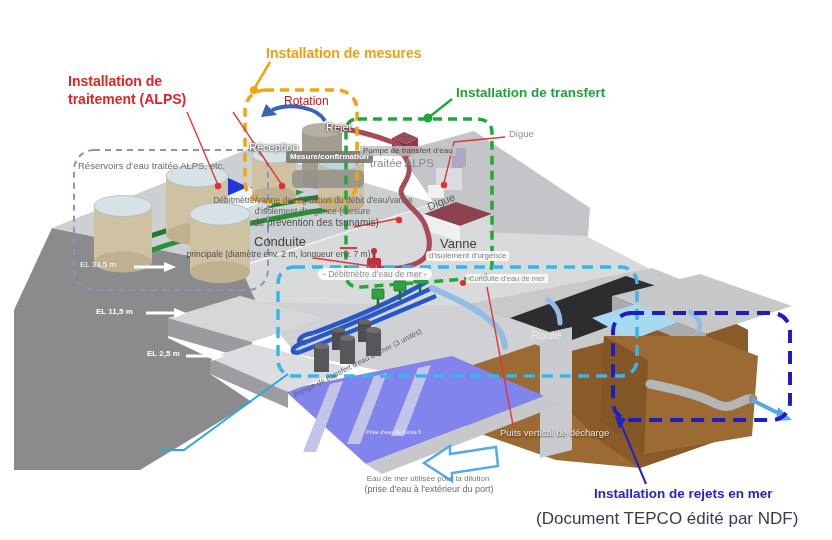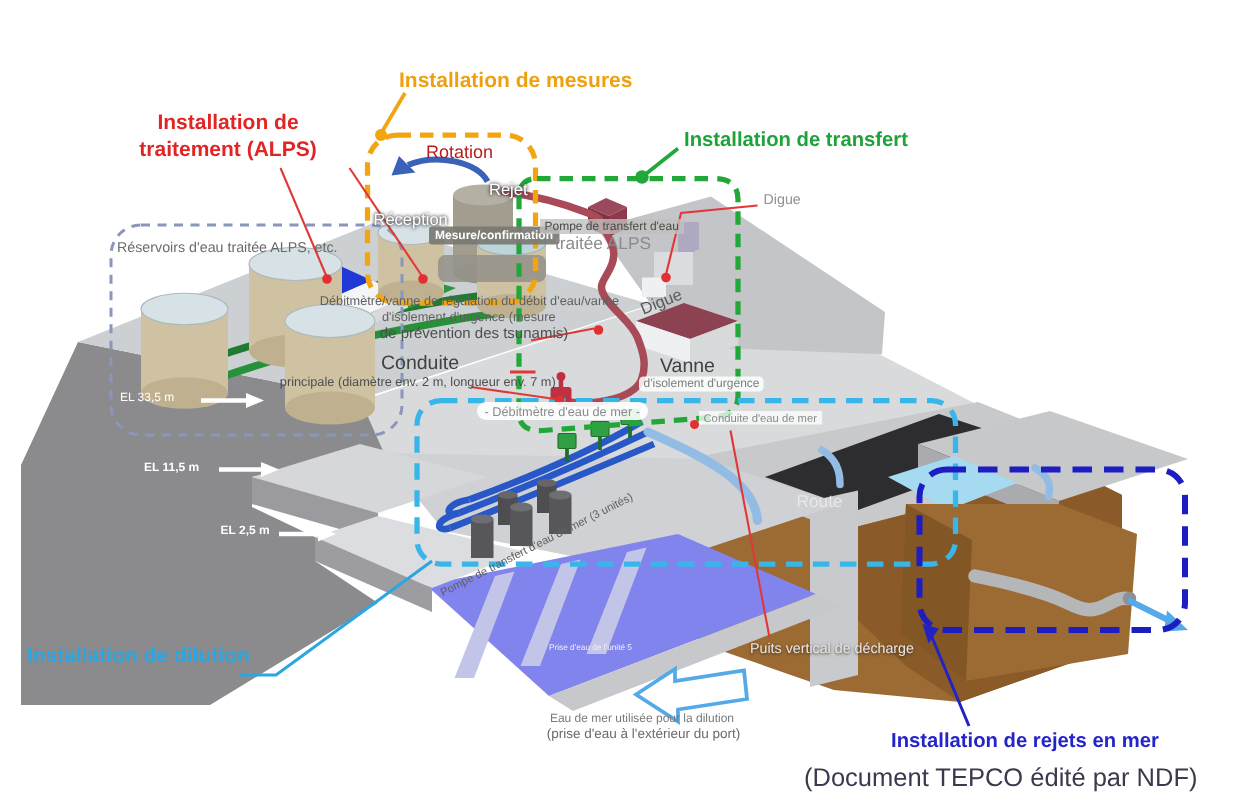--- a/index.html
+++ b/index.html
@@ -3,21 +3,21 @@
 <meta charset="utf-8">
 <style>
   html,body{margin:0;padding:0;background:#fff;}
   .stage{position:relative;width:832px;height:540px;background:#ffffff;overflow:hidden;
          font-family:"Liberation Sans",sans-serif;}
   .stage svg{position:absolute;left:0;top:0;}
   .lbl{position:absolute;white-space:nowrap;line-height:1.2;z-index:5;}
   .ctr{text-align:center;white-space:normal;line-height:1.15;}
   
   .l-mesures{left:266px;top:45px;font-size:14px;font-weight:bold;color:#EFA011;}
-  .l-trait{left:68px;top:72px;width:168px;text-align:center;font-size:14px;font-weight:bold;color:#E12525;line-height:1.3;}
+  .l-trait{left:68px;top:72px;width:168px;text-align:left;font-size:14px;font-weight:bold;color:#E12525;line-height:1.3;}
   .l-transf{left:456px;top:85px;font-size:13.5px;font-weight:bold;color:#1EA33A;}
   .l-dilu{left:18px;top:428px;font-size:14px;font-weight:bold;color:#2AA7E3;}
   .l-rejets{left:594px;top:486px;font-size:13.5px;font-weight:bold;color:#2424C8;}
   .l-credit{left:536px;top:509px;font-size:17px;color:#3A3A4E;}
   
   .l-rotation{left:284px;top:94px;font-size:12px;color:#b91c1c;}
   .l-rejet{left:304px;top:121px;font-size:11px;color:#fff;text-shadow:0 0 3px #444,0 0 2px #444;padding-left:22px;}
   .l-reception{left:249px;top:141px;font-size:11px;color:#fff;text-shadow:0 0 3px #444,0 0 2px #444;}
   .l-mesconf{left:286px;top:151px;font-size:8px;font-weight:bold;color:#fff;background:rgba(122,121,114,.92);
              padding:1px 4px;border-radius:2px;}
@@ -229,21 +229,20 @@
 
   <path d="M424,463 L450,446 L450,454 L496,447 L498,466 L452,473 L452,481 Z" stroke="#54a9e8" stroke-width="2.5" fill="#ffffff" fill-opacity="0.55"></path>
 </svg>
 
 <div class="lbl l-mesures">Installation de mesures</div>
 <div class="lbl l-trait ctr">
   <div>Installation de</div>
   <div>traitement (ALPS)</div>
 </div>
 <div class="lbl l-transf">Installation de transfert</div>
-<div class="lbl l-dilu">Installation de dilution</div>
 <div class="lbl l-rejets">Installation de rejets en mer</div>
 <div class="lbl l-credit">(Document TEPCO édité par NDF)</div>
 
 <div class="lbl l-rotation">Rotation</div>
 <div class="lbl l-rejet">Rejet</div>
 <div class="lbl l-reception">Réception</div>
 <div class="lbl l-mesconf">Mesure/confirmation</div>
 <div class="lbl l-reserv">Réservoirs d'eau traitée ALPS, etc.</div>
 <div class="lbl l-palps1">Pompe de transfert d'eau</div>
 <div class="lbl l-palps2">traitée ALPS</div>

